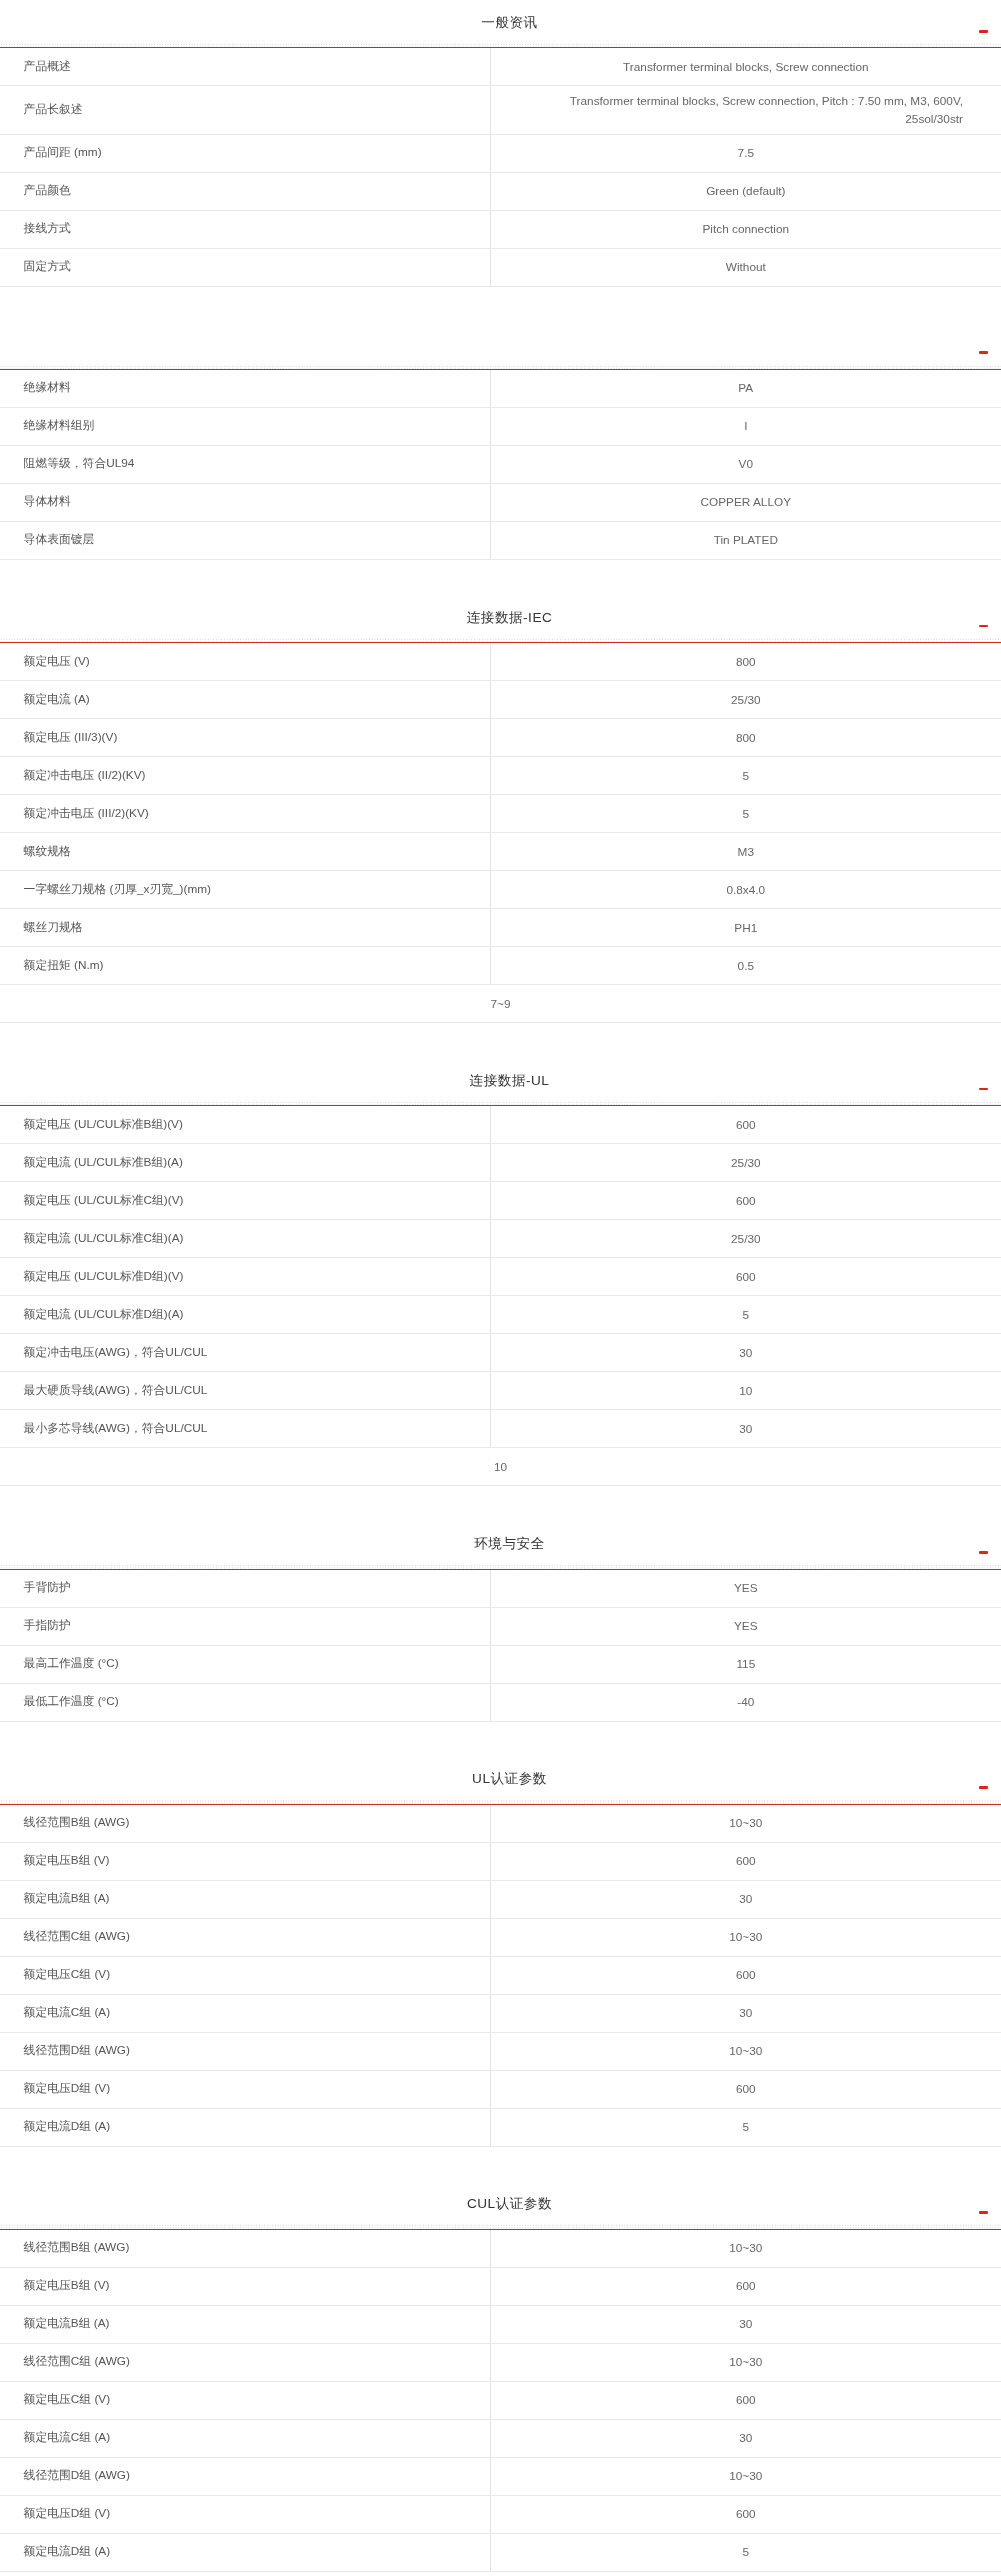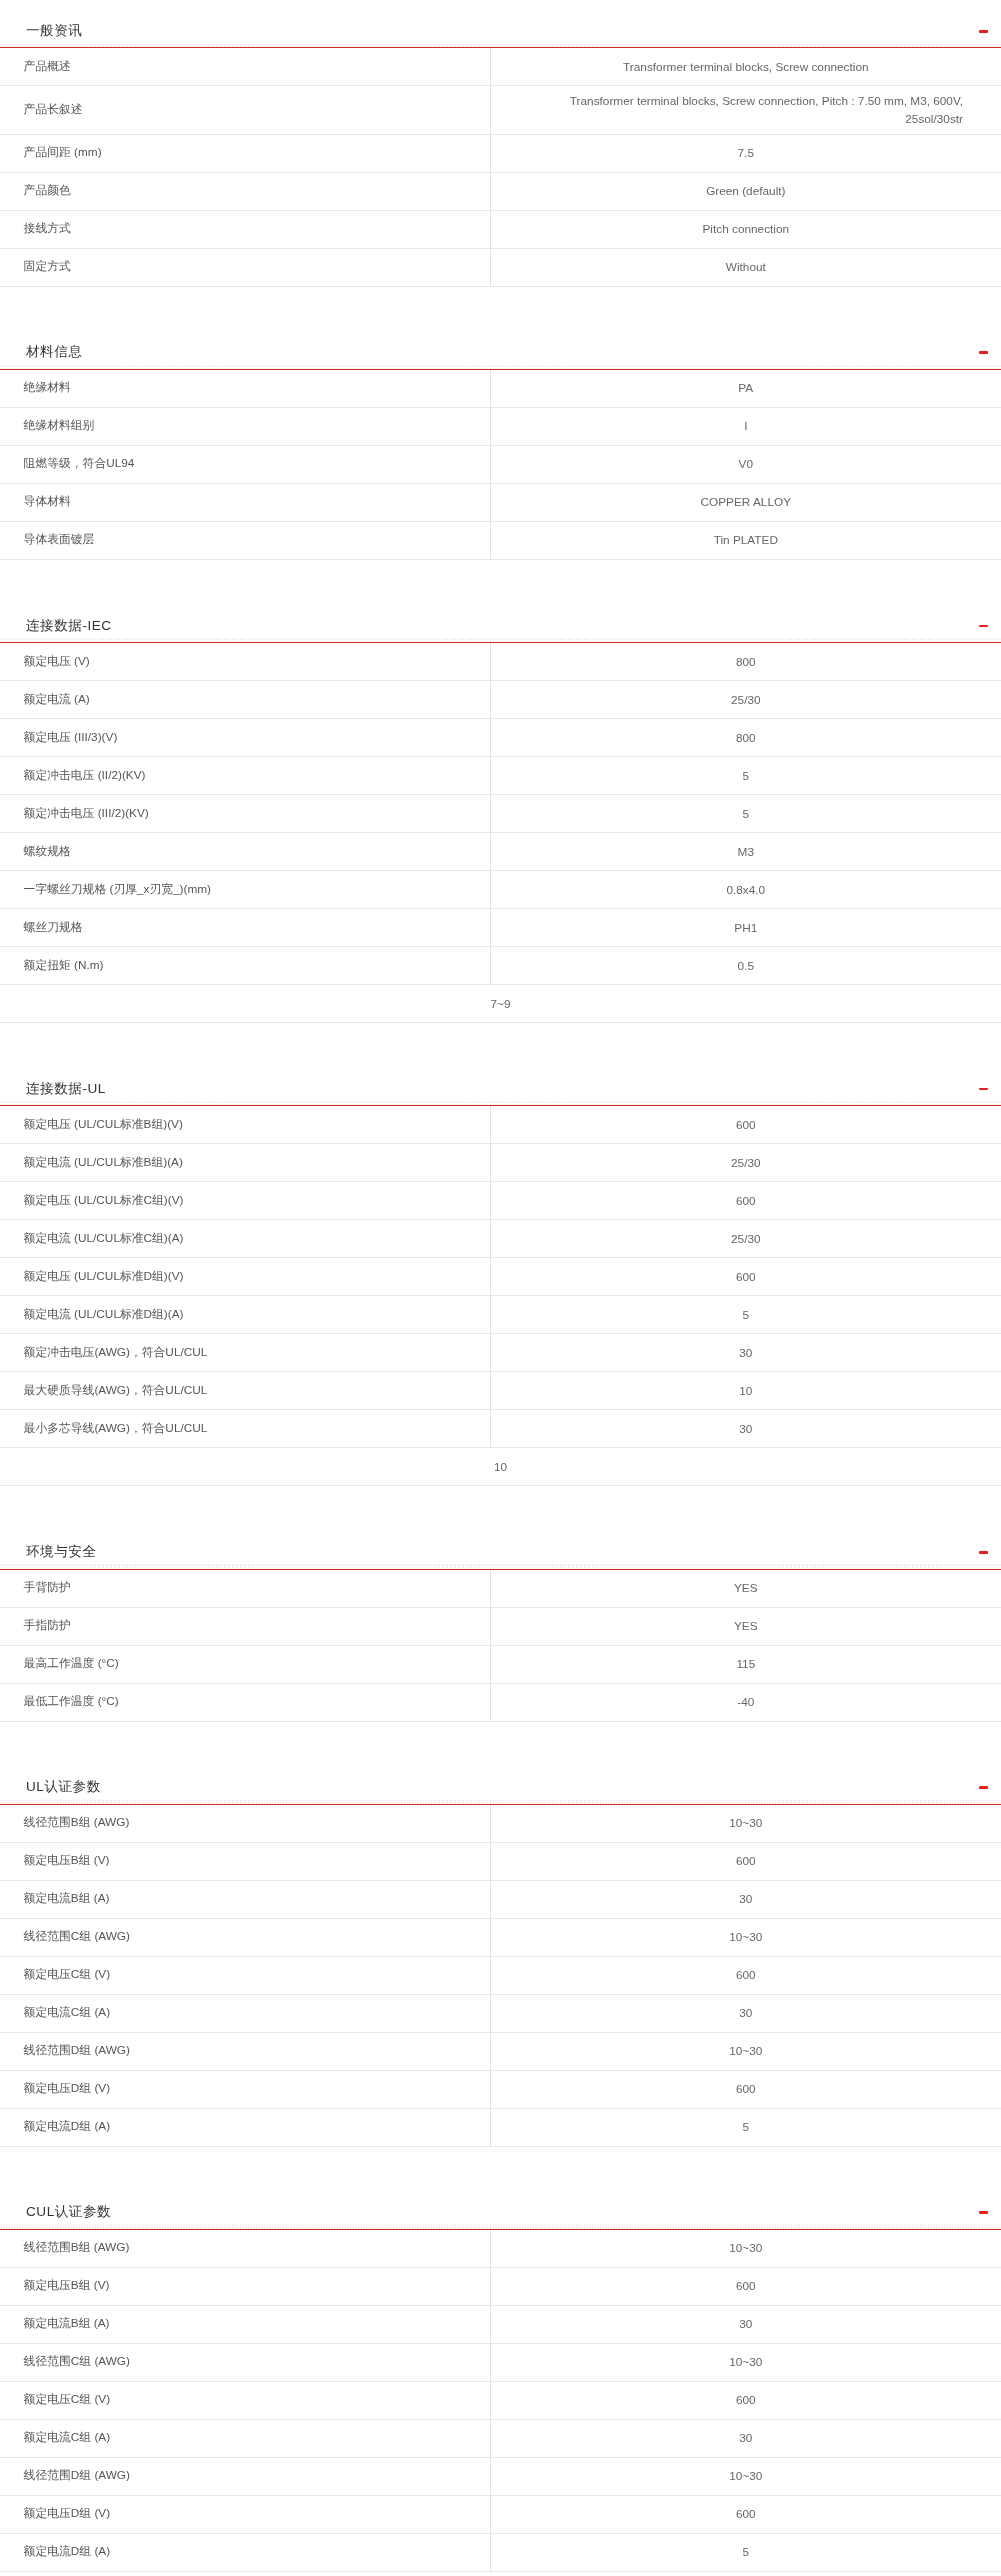--- a/index.html
+++ b/index.html
@@ -17,26 +17,27 @@
 
   .spec-section { margin-top: 42px; }
   .spec-section:first-child { margin-top: 7.3px; }
 
   .sec-head {
     position: relative;
     padding: 3.6px 0 8.2px 18px;
     height: 23px;
   }
   .sec-title {
-    margin: 8px;
+    margin: 0;
     font-size: 13.6px;
     font-weight: 400;
     color: #333333;
     letter-spacing: 0.5px;
     line-height: 23px;
+    text-align: center;
   }
   .collapse-btn {
     position: absolute;
     right: 10px;
     bottom: 5.4px;
     width: 14.5px;
     height: 11px;
     padding: 0;
     border: none;
     background: transparent;
@@ -133,21 +134,20 @@
 
   <div class="spec-row">
     <div class="row-label">固定方式</div>
     <div class="row-value">Without</div>
   </div>
 </div>
   </section>
 
   <section class="spec-section">
     <div class="sec-head">
-      <h2 class="sec-title">材料信息</h2>
       <button class="collapse-btn" type="button">
         <span class="minus-glyph"></span>
       </button>
     </div>
     <div class="dotted-band"></div>
     <div class="red-line"></div>
     <div class="rows">
   <div class="spec-row">
     <div class="row-label">绝缘材料</div>
     <div class="row-value">PA</div>

